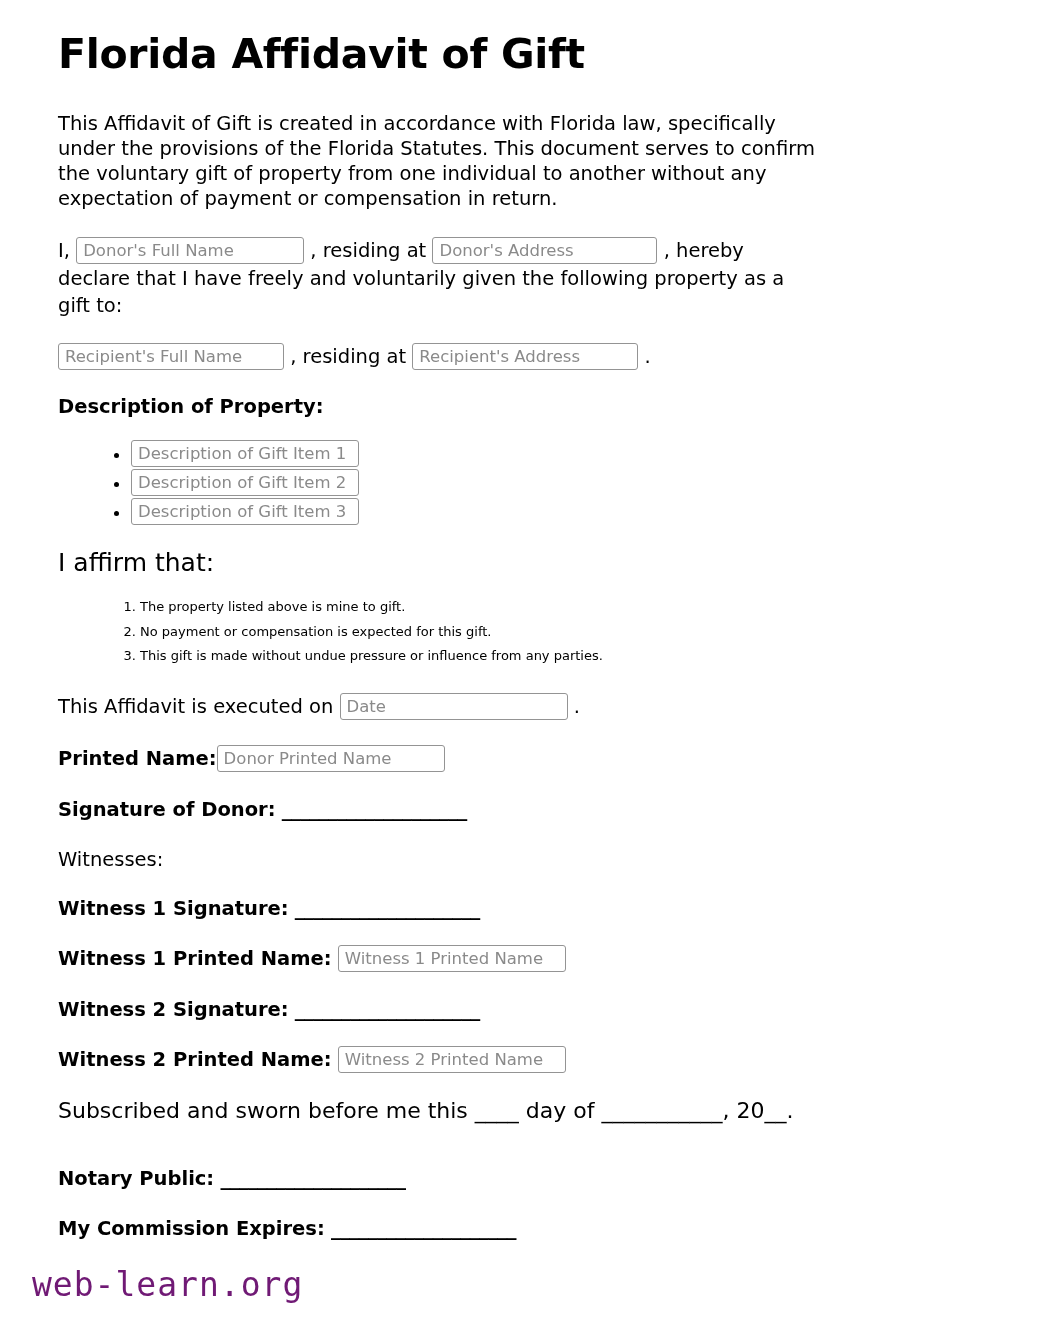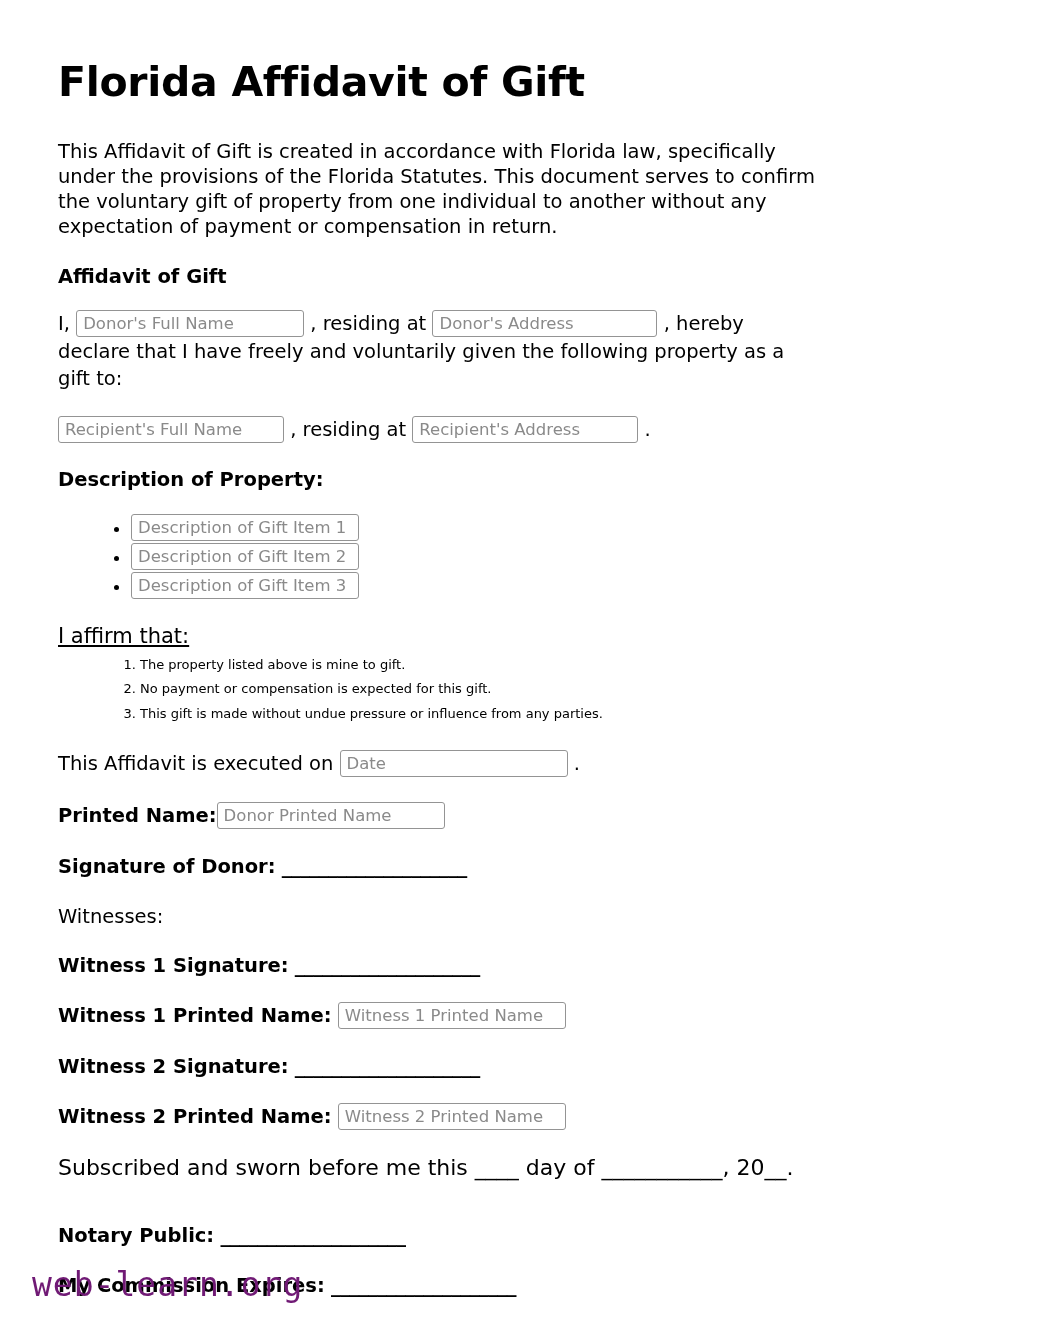--- a/index.html
+++ b/index.html
@@ -15,21 +15,21 @@
     font-family: "DejaVu Sans", sans-serif;
     color: #000000;
     overflow: hidden;
   }
   .page {
     position: absolute;
     left: 0; top: 0;
     width: 875px;
     height: 1342px;
     box-sizing: border-box;
-    padding: 60px 58px 0 58px;
+    padding: 32px 58px 0 58px;
   }
   h1.doc-title {
     font-size: 41px;
     font-weight: bold;
     letter-spacing: -0.3px;
     margin: 0 0 34px 0;
     line-height: 1.1;
   }
   p.para {
     font-size: 19.5px;
@@ -86,24 +86,23 @@
   ul.gift-list li {
     font-size: 19.5px;
     line-height: 27px;
     margin: 1px;
     padding: 0;
   }
   ul.gift-list li::marker {
     font-size: 17px;
   }
   p.affirm {
-    font-size: 21px;
+    font-size: 25px;
     line-height: 25px;
-    margin: 0 0 4px 0;
-    text-decoration: underline;
+    margin: 0 0 20px 0;
   }
   ol.affirm-list {
     margin: 0 0 24px 0;
     padding: 0 0 0 82px;
     list-style: decimal;
   }
   ol.affirm-list li {
     font-size: 13px;
     line-height: 24.5px;
     margin: 0;
@@ -143,21 +142,20 @@
 </style>
 </head>
 <body>
 
 <div class="page">
 
   <h1 class="doc-title">Florida Affidavit of Gift</h1>
 
   <p class="para">This Affidavit of Gift is created in accordance with Florida law, specifically under the provisions of the Florida Statutes. This document serves to confirm the voluntary gift of property from one individual to another without any expectation of payment or compensation in return.</p>
 
-  <h2 class="sub-head">Affidavit of Gift</h2>
 
   <div class="flow line-block">
     <span>I,</span>
     <input class="fld w-donor-name" type="text" placeholder="Donor's Full Name" style="">
     <span>, residing at</span>
     <input class="fld w-donor-addr" type="text" placeholder="Donor's Address" style="">
     <span>, hereby declare that I have freely and voluntarily given the following property as a gift to:</span>
   </div>
 
   <div class="flow line-block">

